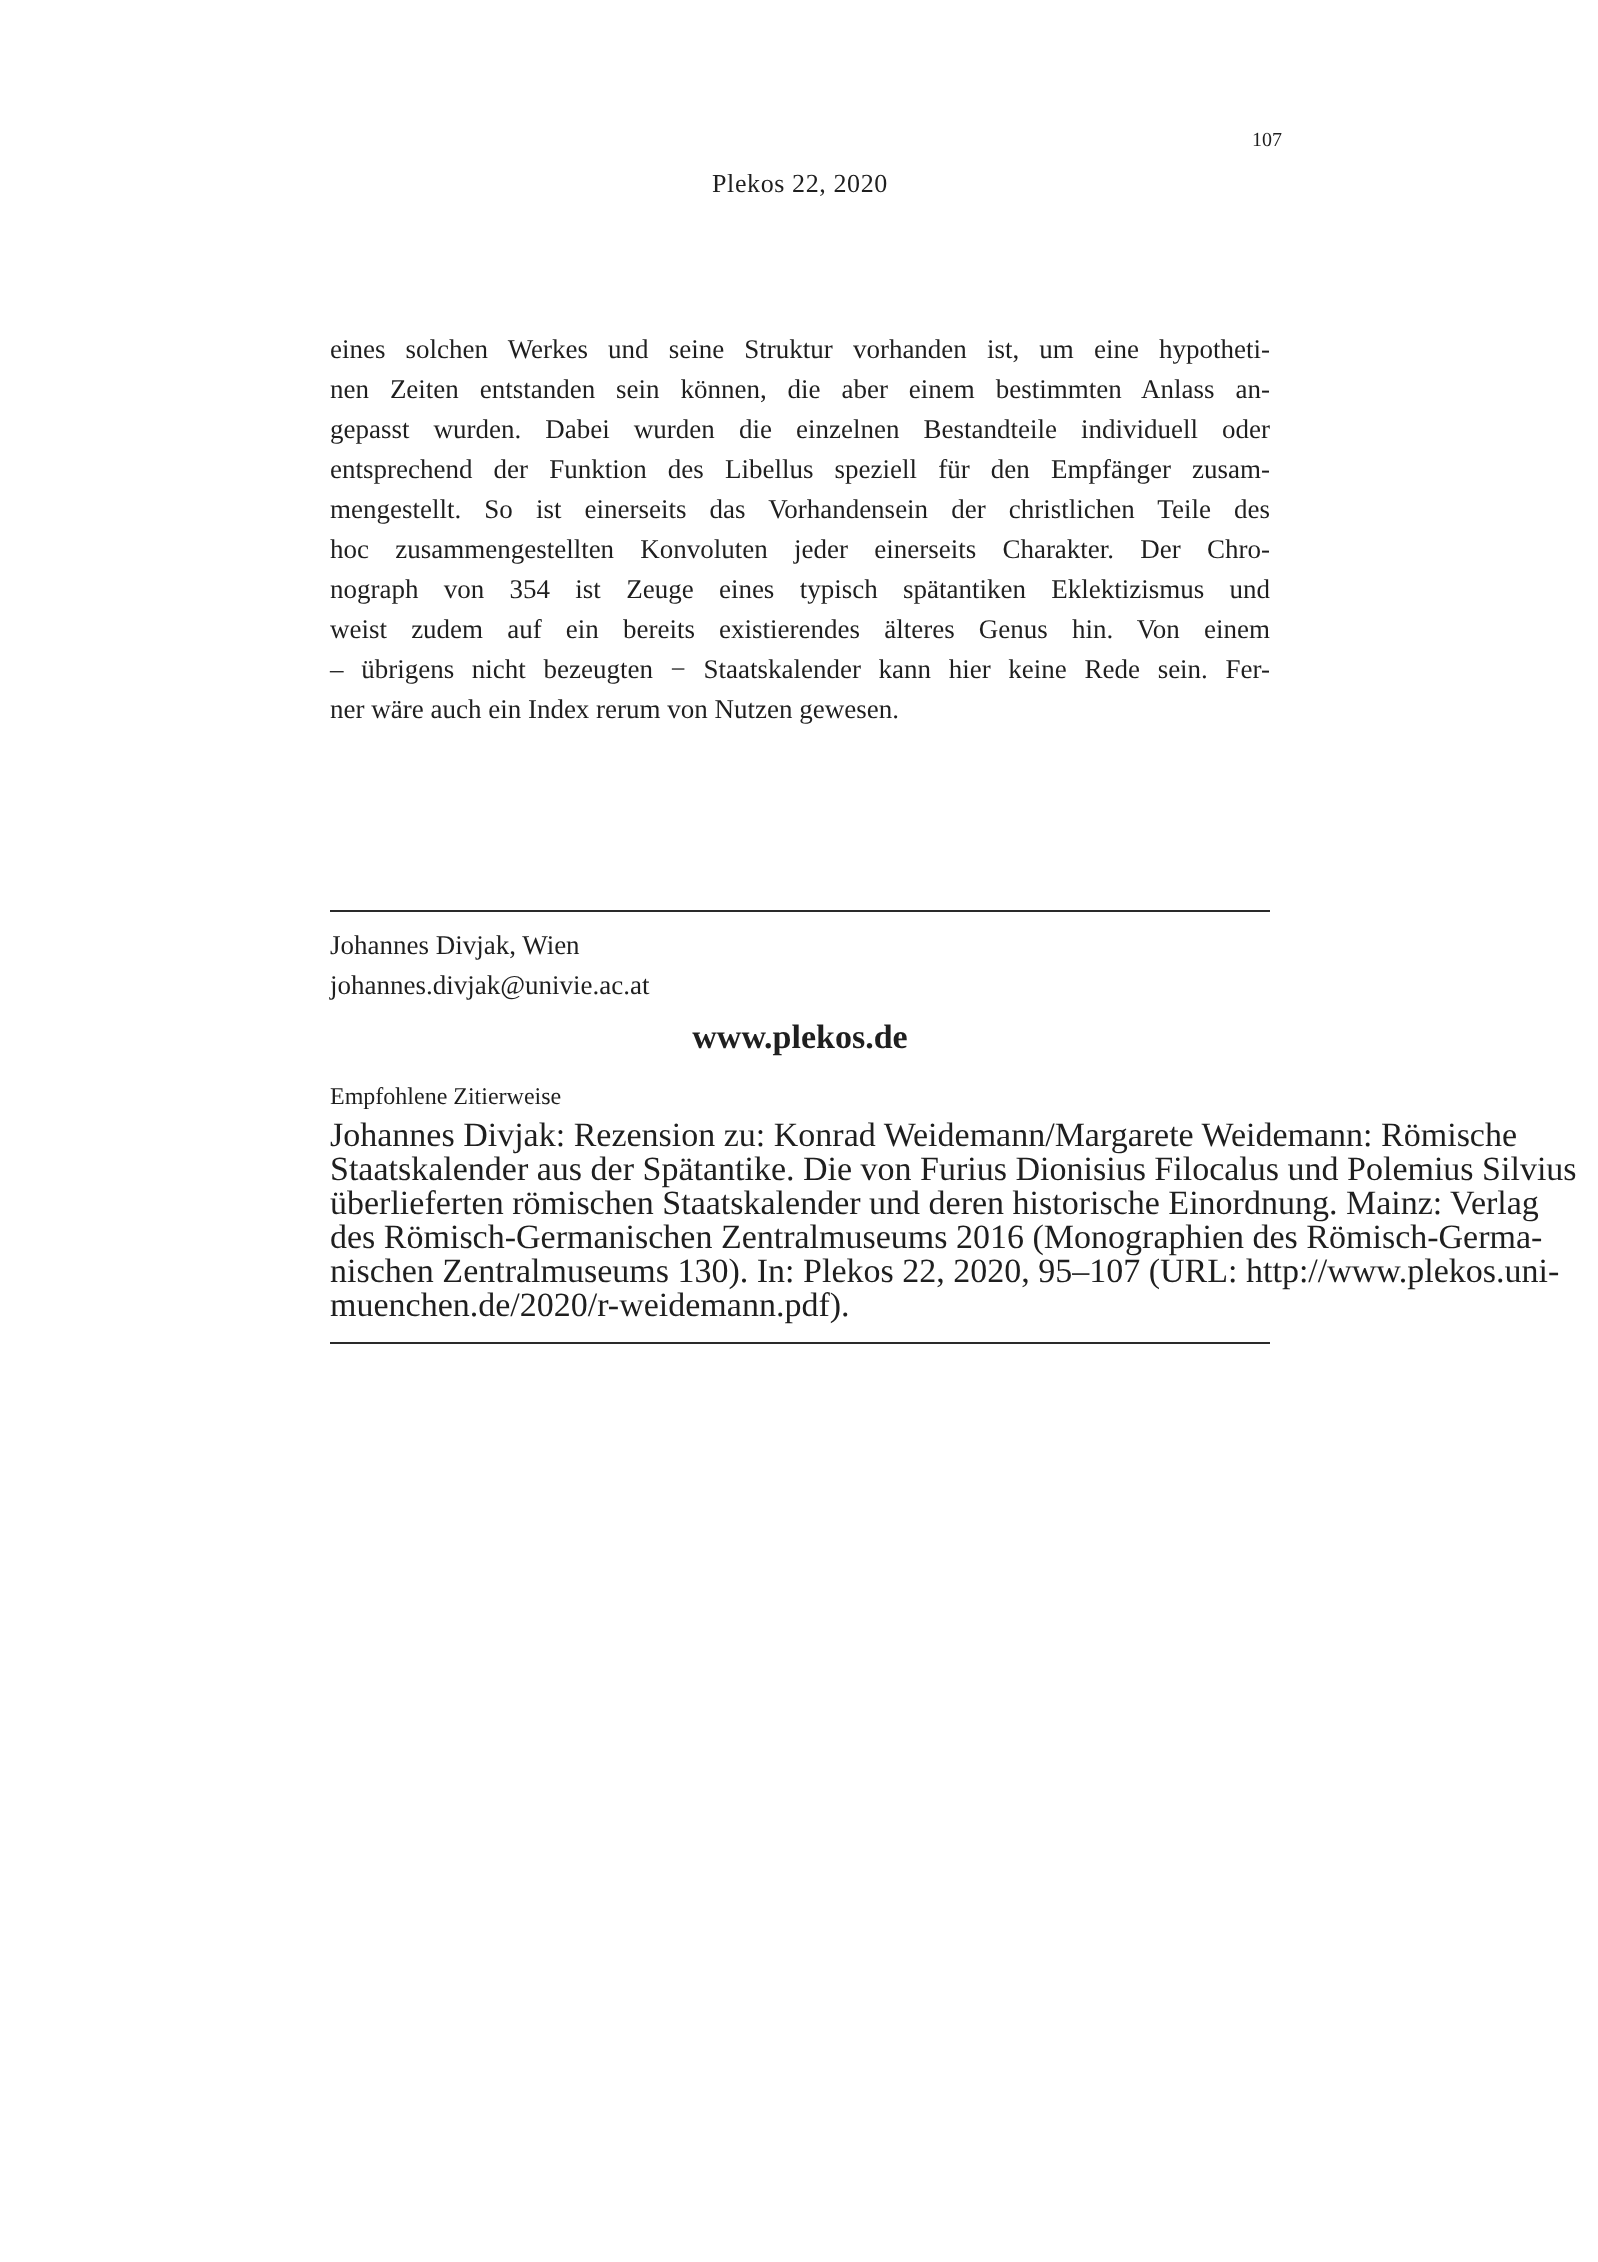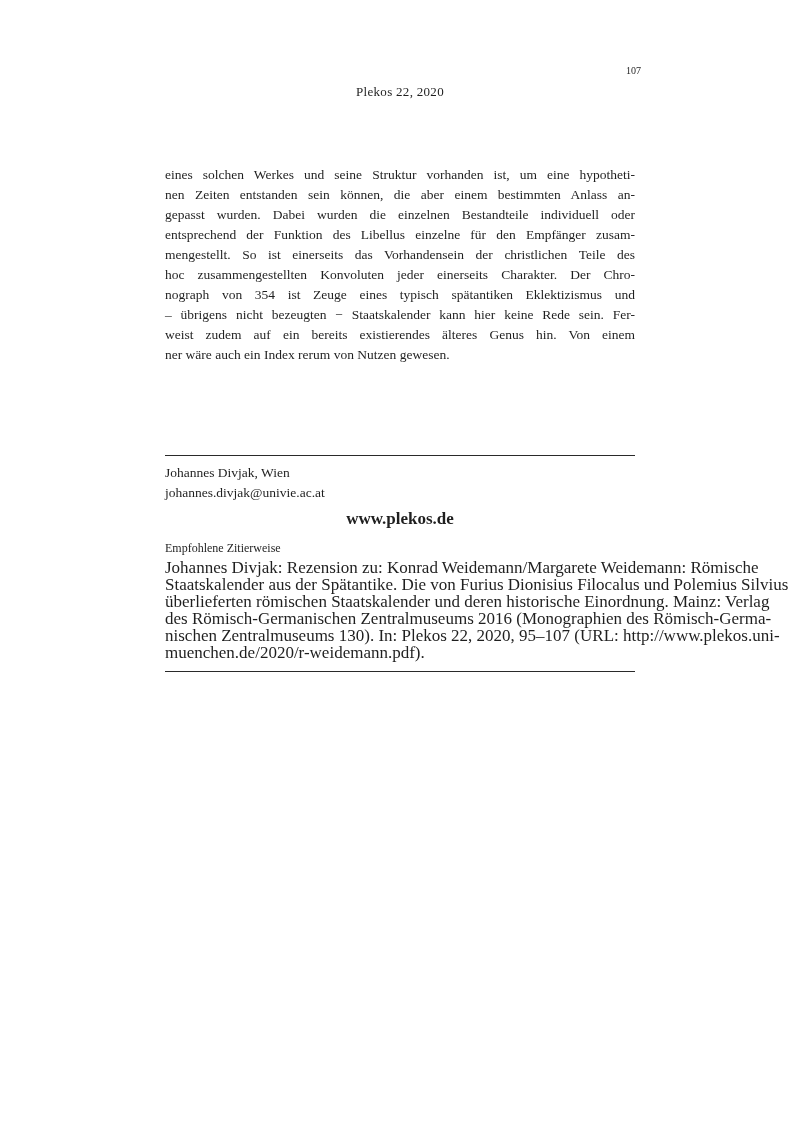--- a/index.html
+++ b/index.html
@@ -106,26 +106,26 @@
 
 <div class="page">
 
   <div class="running-head">Plekos 22, 2020</div>
   <div class="page-num">107</div>
 
   <div class="body-text">
     <div class="bline">eines solchen Werkes und seine Struktur vorhanden ist, um eine hypotheti-</div>
     <div class="bline">nen Zeiten entstanden sein können, die aber einem bestimmten Anlass an-</div>
     <div class="bline">gepasst wurden. Dabei wurden die einzelnen Bestandteile individuell oder</div>
-    <div class="bline">entsprechend der Funktion des Libellus einzelne für den Empfänger zusam-</div>
+    <div class="bline">entsprechend der Funktion des Libellus speziell für den Empfänger zusam-</div>
     <div class="bline">mengestellt. So ist einerseits das Vorhandensein der christlichen Teile des</div>
     <div class="bline">hoc zusammengestellten Konvoluten jeder einerseits Charakter. Der Chro-</div>
     <div class="bline">nograph von 354 ist Zeuge eines typisch spätantiken Eklektizismus und</div>
+    <div class="bline">weist zudem auf ein bereits existierendes älteres Genus hin. Von einem</div>
     <div class="bline">– übrigens nicht bezeugten − Staatskalender kann hier keine Rede sein. Fer-</div>
-    <div class="bline">weist zudem auf ein bereits existierendes älteres Genus hin. Von einem</div>
     <div class="bline lastline">ner wäre auch ein Index rerum von Nutzen gewesen.</div>
   </div>
 
   <div class="rule rule-top"></div>
 
   <div class="author-block">
     <div>Johannes Divjak, Wien</div>
     <div>johannes.divjak@univie.ac.at</div>
   </div>
 

